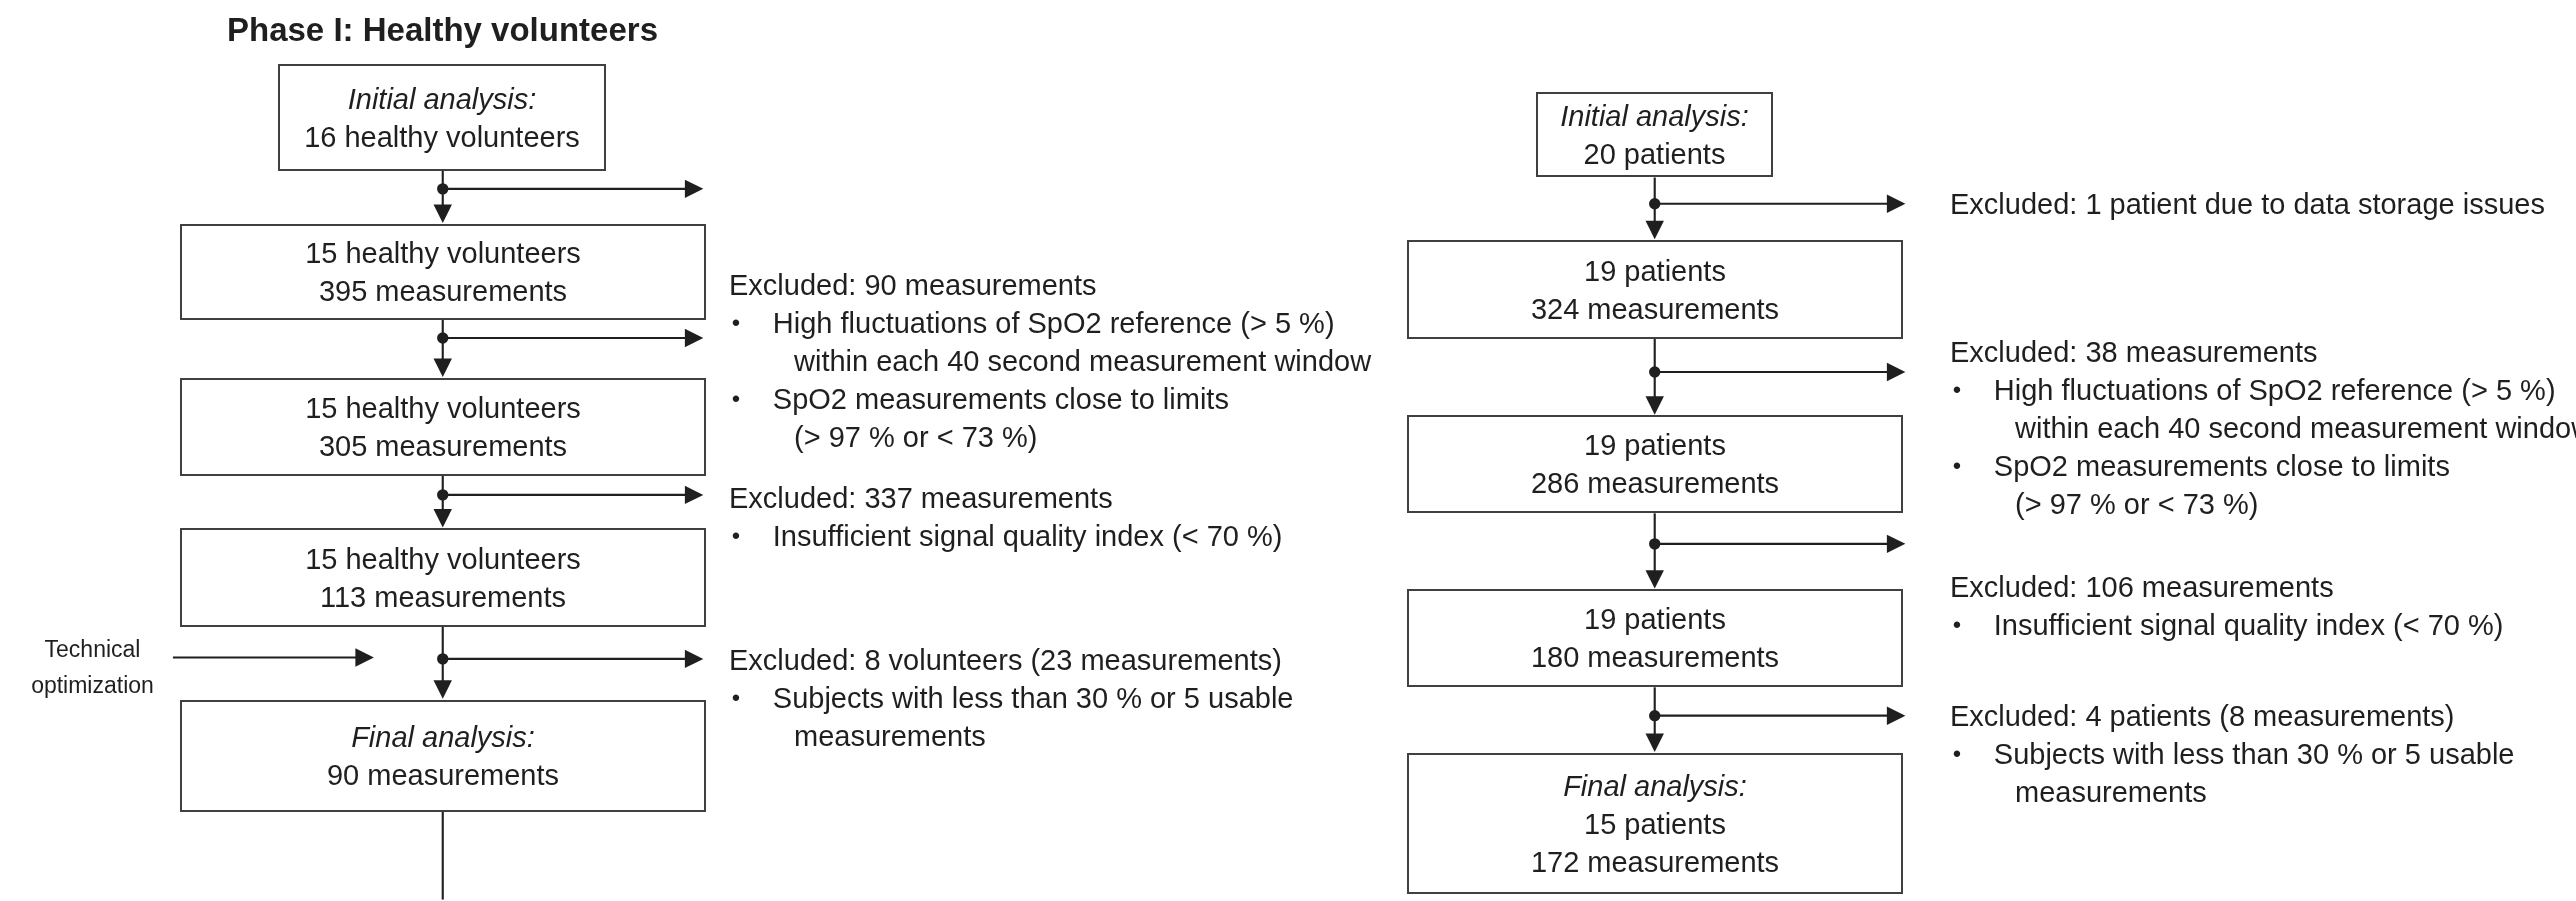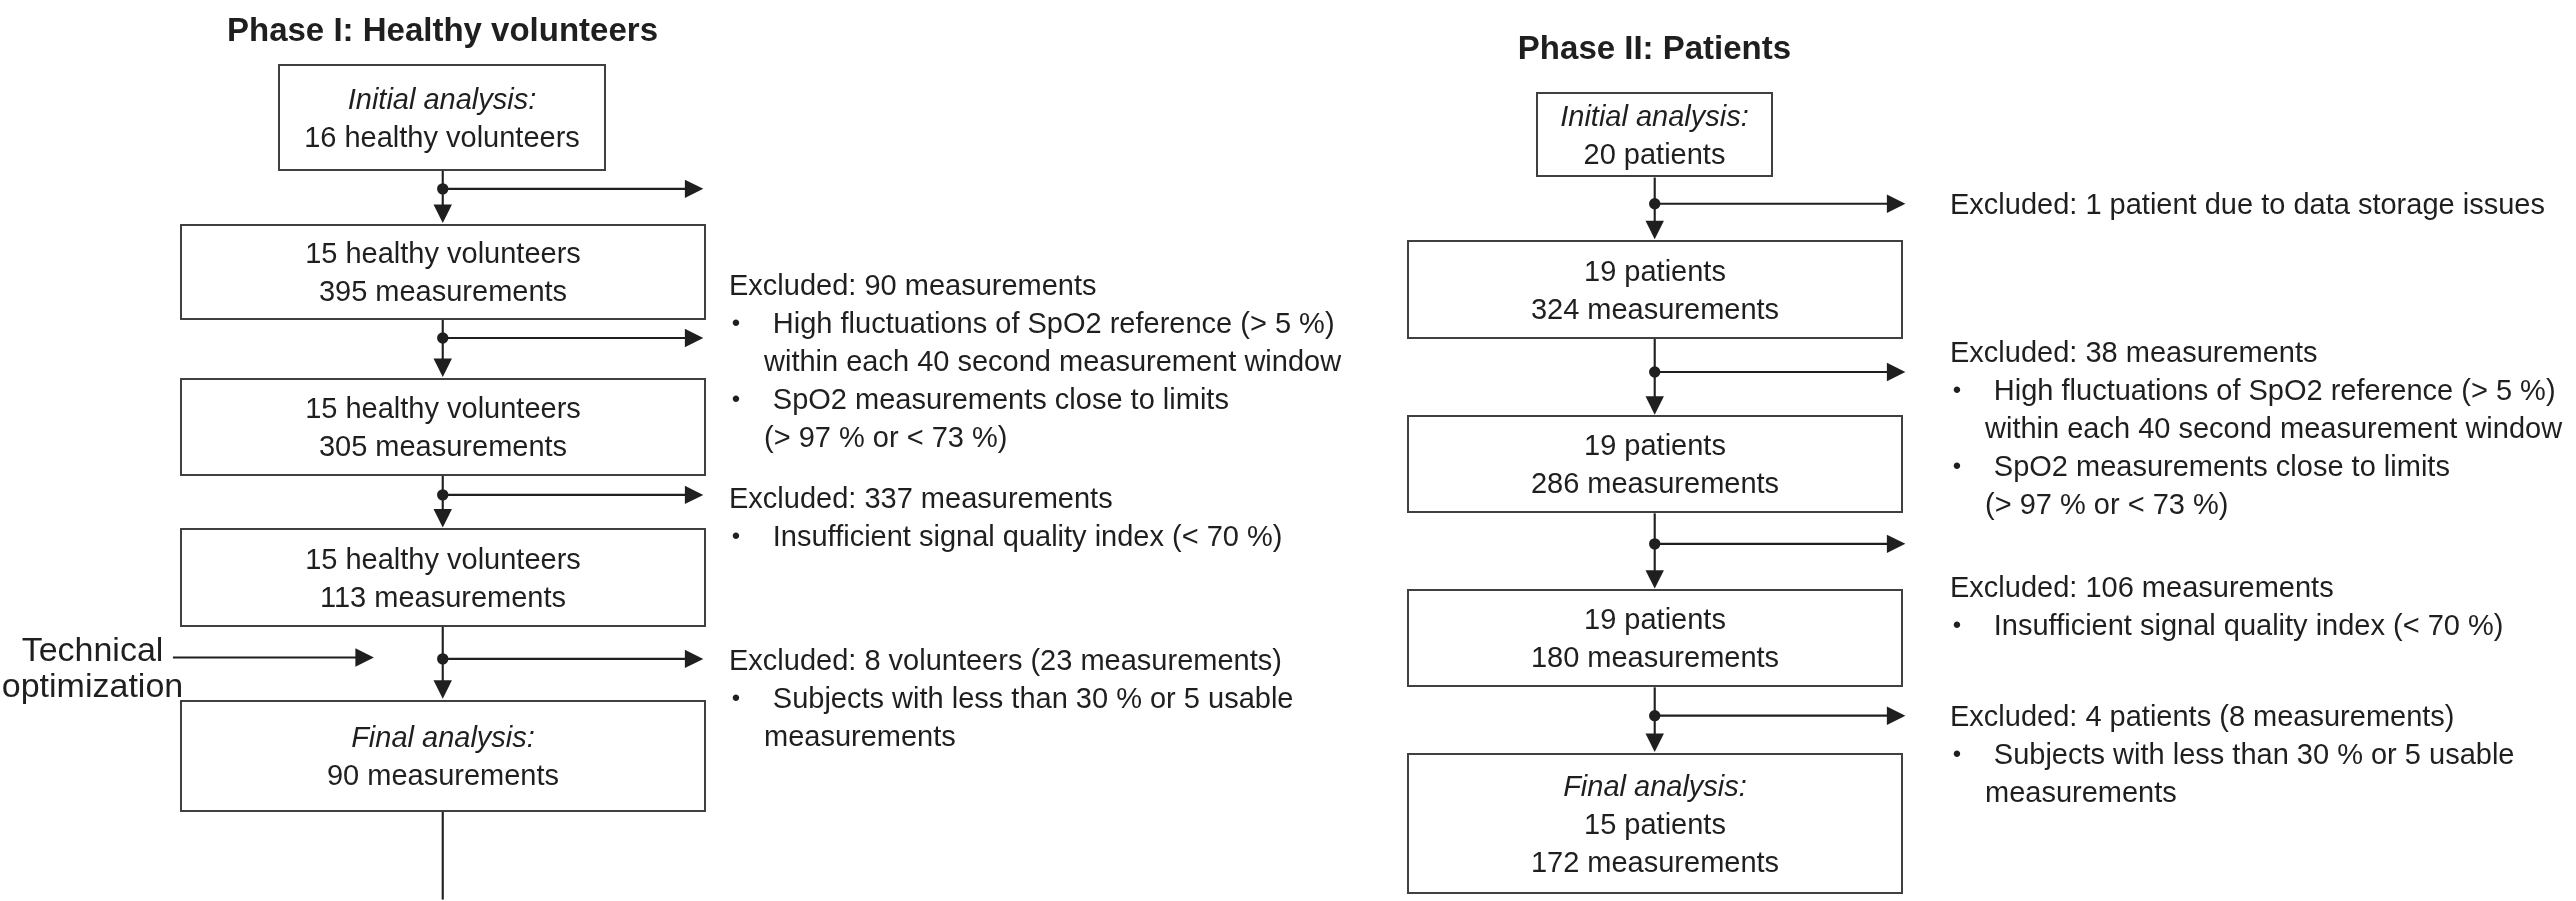--- a/index.html
+++ b/index.html
@@ -15,22 +15,22 @@
     position:absolute; box-sizing:border-box; border:2.1px solid #404040; background:#ffffff;
     display:flex; flex-direction:column; justify-content:center; align-items:center;
     text-align:center; font-size:29px; line-height:38px;
   }
   .boxline { white-space:nowrap; }
   .italic { font-style:italic; }
   .excl { position:absolute; font-size:29px; line-height:38px; }
   .excl .line { height:38px; white-space:nowrap; }
   .bullet-row { display:flex; }
   .bullet-glyph { width:41px; padding-left:2.8px; font-size:24px; }
-  .cont { margin-left:35px; }
-  .side-label { position:absolute; text-align:center; font-size:34px; line-height:36px; }
+  .cont { margin-left:65px; }
+  .side-label { position:absolute; text-align:center; font-size:23px; line-height:36px; }
   svg.connectors { position:absolute; left:0; top:0; }
 </style>
 </head>
 <body>
 
 <div class="canvas">
 
   <svg class="connectors" width="2576" height="901" viewBox="0 0 3627 1269">
     <g stroke="#1f1f1f" stroke-width="3" fill="#1f1f1f">
 
@@ -143,21 +143,20 @@
 
   <div class="excl" style="left:729px; top:641px;">
     <div class="line">Excluded: 8 volunteers (23 measurements)</div>
     <div class="line bullet-row">
       <span class="bullet-glyph">•</span>
       <span>Subjects with less than 30 % or 5 usable</span>
     </div>
     <div class="line cont">measurements</div>
   </div>
 
-  <div class="phase-title" style="left:1406px; top:28px; width:497px;">Phase II: Patients</div>
 
   <div class="flowbox" style="left:1536px; top:92px; width:237px; height:85px;">
     <div class="boxline italic">Initial analysis:</div>
     <div class="boxline">20 patients</div>
   </div>
 
   <div class="flowbox" style="left:1407px; top:240px; width:496px; height:99px;">
     <div class="boxline">19 patients</div>
     <div class="boxline">324 measurements</div>
   </div>

